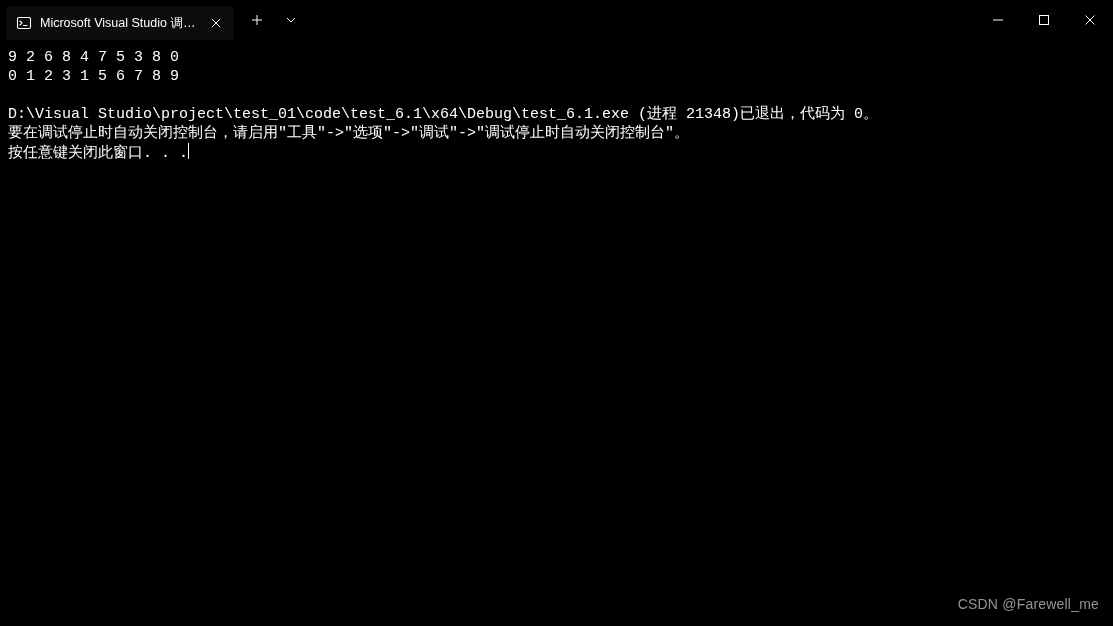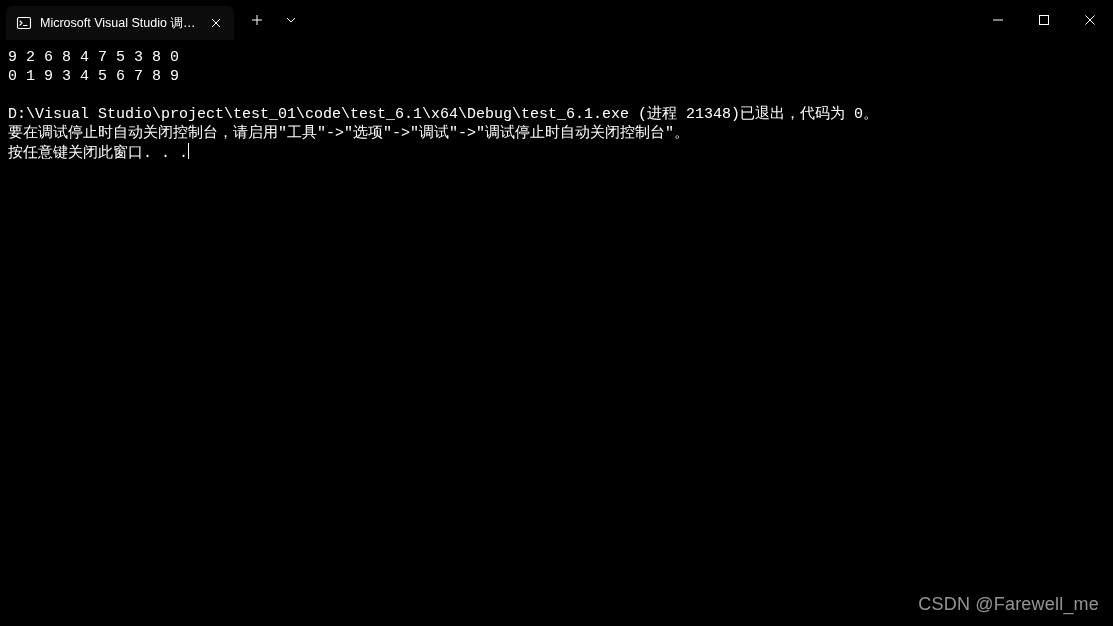--- a/index.html
+++ b/index.html
@@ -111,21 +111,21 @@
       background: #ffffff;
       vertical-align: -2px;
       margin-left: 0px;
     }
     .watermark {
       position: absolute;
       bottom: 12px;
       right: 14px;
       color: rgba(210,210,210,0.7);
       font-family: "Segoe UI", Arial, sans-serif;
-      font-size: 18px;
+      font-size: 14px;
       letter-spacing: 0.2px;
       margin-left: 40px;
     }
   </style>
 </head>
 <body>
 
 <div class="title-bar">
   <div class="tab">
     <span class="tab-icon">
@@ -174,19 +174,19 @@
     <div class="window-btn close">
       <svg width="10" height="10" viewBox="0 0 10 10">
         <line x1="0.5" y1="0.5" x2="9.5" y2="9.5" stroke="#ffffff" stroke-width="1"></line>
         <line x1="9.5" y1="0.5" x2="0.5" y2="9.5" stroke="#ffffff" stroke-width="1"></line>
       </svg>
     </div>
   </div>
 </div>
 
 <div class="console-body"><span>9 2 6 8 4 7 5 3 8 0</span>
-<span>0 1 9 3 4 5 6 7 8 9</span>
+<span>0 1 2 3 1 5 6 7 8 9</span>
 <span></span>
 <span>D:\Visual Studio\project\test_01\code\test_6.1\x64\Debug\test_6.1.exe (进程 21348)已退出，代码为 0。</span>
 <span>要在调试停止时自动关闭控制台，请启用"工具"-&gt;"选项"-&gt;"调试"-&gt;"调试停止时自动关闭控制台"。</span>
 <span>按任意键关闭此窗口. . .</span><span class="cursor"></span>
   <div class="watermark">CSDN @Farewell_me</div>
 </div>
 
 </body></html>

